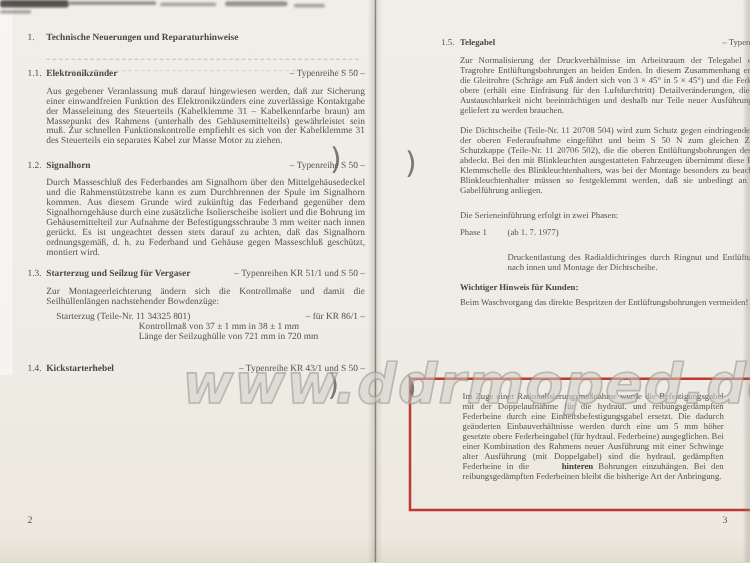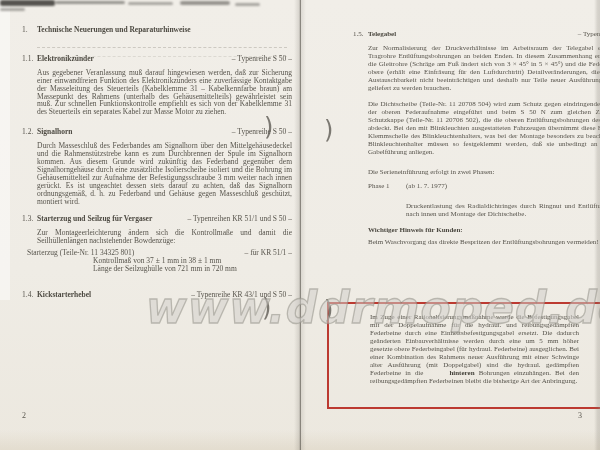--- a/index.html
+++ b/index.html
@@ -17,21 +17,21 @@
   .chapter .ttl{font-weight:bold;color:#4c4941;}
 
   .sec-head{display:flex;align-items:baseline;margin-bottom:6px;}
   .sec-num{flex:none;width:15px;}
   .sec-title{font-weight:bold;color:#4c4941;}
   .sec-type{margin-left:auto;white-space:nowrap;}
 
   .para{margin:0 0 0 15px;text-align:justify;}
   .gap12{height:12px;} .gap10{height:10px;} .gap8{height:8px;} .gap4{height:4px;} .gap14{height:14px;}
 
-  .part{margin-left:5px;}
+  .part{margin-left:23px;}
   .part-head{display:flex;}
   .part-tag{margin-left:auto;white-space:nowrap;}
   .part-line{margin-left:66px;}
 
   .phase{display:flex;margin:6px 0 0 15px;}
   .phase-label{flex:none;width:38px;}
   .phase-body{flex:1;}
   .phase-text{text-align:justify;margin-top:12px;}
 
   .highlight-box{
@@ -121,21 +121,21 @@
       <span class="sec-num">1.3.</span>
       <span class="sec-title">Starterzug und Seilzug für Vergaser</span>
       <span class="sec-type">– Typenreihen KR 51/1 und S 50 –</span>
     </div>
     <p class="para">Zur Montageerleichterung ändern sich die Kontrollmaße und damit die Seilhüllenlängen nachstehender Bowdenzüge:</p>
 
     <div class="gap4"></div>
     <div class="part">
       <div class="part-head">
         <span>Starterzug (Teile-Nr. 11 34325 801)</span>
-        <span class="part-tag">– für KR 51/1 –</span>
+        <span class="part-tag">– für KR 86/1 –</span>
       </div>
       <div class="part-line">Kontrollmaß von 37 ± 1 mm in 38 ± 1 mm</div>
       <div class="part-line">Länge der Seilzughülle von 721 mm in 720 mm</div>
     </div>
     <div class="gap4"></div>
 
     <div class="gap14"></div>
     <div class="sec-head">
       <span class="sec-num">1.4.</span>
       <span class="sec-title">Kickstarterhebel</span>

